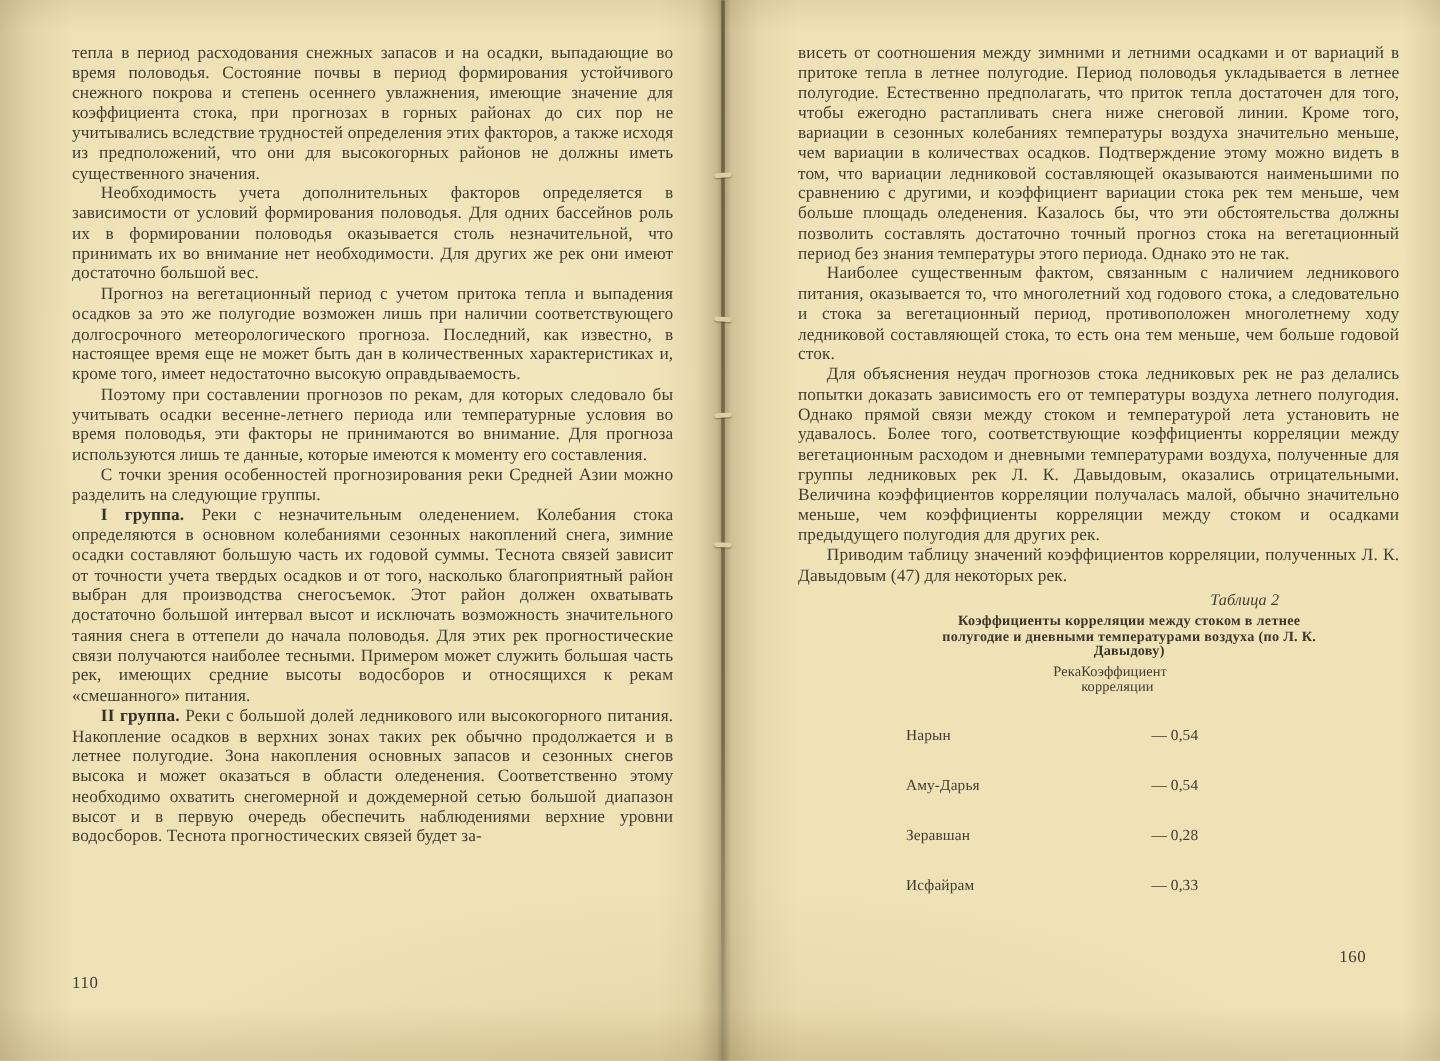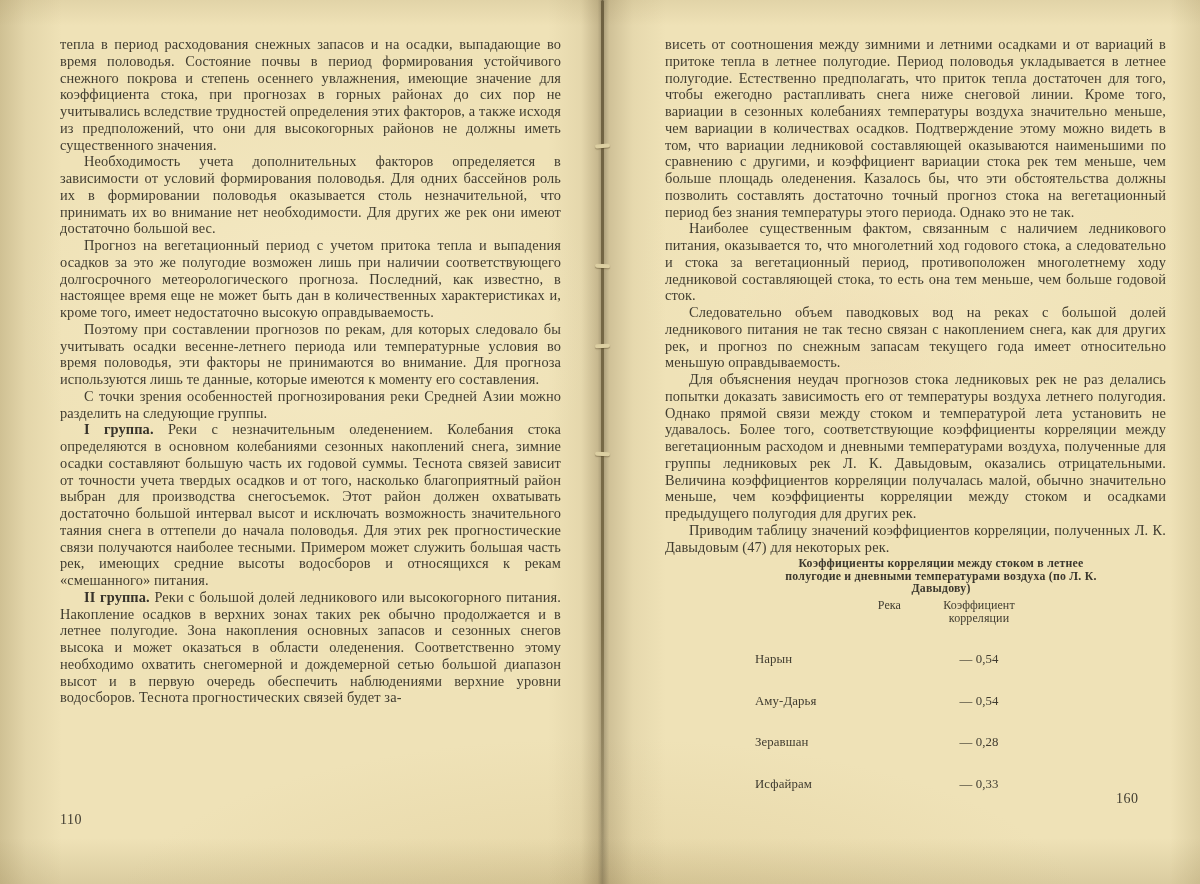--- a/index.html
+++ b/index.html
@@ -72,21 +72,21 @@
   }
   .corr-table {
     margin-left: 86px; width: 306px;
     font-size: 12.8px; color: #403c30;
   }
   .corr-head {
     display: grid; grid-template-columns: 150px 156px;
     font-size: 12px; line-height: 13px; margin-bottom: 5px;
   }
   .corr-head .h1 { text-align: right; }
-  .corr-head .h2 { text-align: center; white-space: pre-line; }
+  .corr-head .h2 { text-align: left; white-space: pre-line; }
   .corr-row {
     display: grid; grid-template-columns: 150px 156px;
     line-height: 13.6px;
     margin-top: 28px;
   }
   .corr-row .river { text-align: left; padding-left: 4px; }
   .corr-row .val   { text-align: center; }
 </style>
 </head>
 <body>
@@ -99,24 +99,24 @@
     <p class="indent">Прогноз на вегетационный период с учетом притока тепла и выпадения осадков за это же полугодие возможен лишь при наличии соответствующего долгосрочного метеорологического прогноза. Последний, как известно, в настоящее время еще не может быть дан в количественных характеристиках и, кроме того, имеет недостаточно высокую оправдываемость.</p>
     <p class="indent">Поэтому при составлении прогнозов по рекам, для которых следовало бы учитывать осадки весенне-летнего периода или температурные условия во время половодья, эти факторы не принимаются во внимание. Для прогноза используются лишь те данные, которые имеются к моменту его составления.</p>
     <p class="indent">С точки зрения особенностей прогнозирования реки Средней Азии можно разделить на следующие группы.</p>
     <p class="indent"><span class="group-label">I группа.</span> <span>Реки с незначительным оледенением. Колебания стока определяются в основном колебаниями сезонных накоплений снега, зимние осадки составляют большую часть их годовой суммы. Теснота связей зависит от точности учета твердых осадков и от того, насколько благоприятный район выбран для производства снегосъемок. Этот район должен охватывать достаточно большой интервал высот и исключать возможность значительного таяния снега в оттепели до начала половодья. Для этих рек прогностические связи получаются наиболее тесными. Примером может служить большая часть рек, имеющих средние высоты водосборов и относящихся к рекам «смешанного» питания.</span></p>
     <p class="indent"><span class="group-label">II группа.</span> <span>Реки с большой долей ледникового или высокогорного питания. Накопление осадков в верхних зонах таких рек обычно продолжается и в летнее полугодие. Зона накопления основных запасов и сезонных снегов высока и может оказаться в области оледенения. Соответственно этому необходимо охватить снегомерной и дождемерной сетью большой диапазон высот и в первую очередь обеспечить наблюдениями верхние уровни водосборов. Теснота прогностических связей будет за-</span></p>
   </div>
 
   <div class="page-text right-text">
     <p>висеть от соотношения между зимними и летними осадками и от вариаций в притоке тепла в летнее полугодие. Период половодья укладывается в летнее полугодие. Естественно предполагать, что приток тепла достаточен для того, чтобы ежегодно растапливать снега ниже снеговой линии. Кроме того, вариации в сезонных колебаниях температуры воздуха значительно меньше, чем вариации в количествах осадков. Подтверждение этому можно видеть в том, что вариации ледниковой составляющей оказываются наименьшими по сравнению с другими, и коэффициент вариации стока рек тем меньше, чем больше площадь оледенения. Казалось бы, что эти обстоятельства должны позволить составлять достаточно точный прогноз стока на вегетационный период без знания температуры этого периода. Однако это не так.</p>
     <p class="indent">Наиболее существенным фактом, связанным с наличием ледникового питания, оказывается то, что многолетний ход годового стока, а следовательно и стока за вегетационный период, противоположен многолетнему ходу ледниковой составляющей стока, то есть она тем меньше, чем больше годовой сток.</p>
-    <p class="indent">Следовательно объем паводковых вод на реках с большой долей ледникового питания не так тесно связан с накоплением снега, как для других рек, и прогноз по снежным запасам текущего года имеет относительно меньшую оправдываемость.</p>
     <p class="indent">Для объяснения неудач прогнозов стока ледниковых рек не раз делались попытки доказать зависимость его от температуры воздуха летнего полугодия. Однако прямой связи между стоком и температурой лета установить не удавалось. Более того, соответствующие коэффициенты корреляции между вегетационным расходом и дневными температурами воздуха, полученные для группы ледниковых рек Л. К. Давыдовым, оказались отрицательными. Величина коэффициентов корреляции получалась малой, обычно значительно меньше, чем коэффициенты корреляции между стоком и осадками предыдущего полугодия для других рек.</p>
     <p class="indent">Приводим таблицу значений коэффициентов корреляции, полученных Л. К. Давыдовым (47) для некоторых рек.</p>
 
+    <div class="table-label">Таблица 2</div>
     <div class="table-caption">Коэффициенты корреляции между стоком в летнее полугодие и дневными температурами воздуха (по Л. К. Давыдову)</div>
 
     <div class="corr-table">
       <div class="corr-head">
         <div class="h1">Река</div>
         <div class="h2">Коэффициент
 корреляции</div>
       </div>
       <div class="corr-row">
         <div class="river">Нарын</div>

